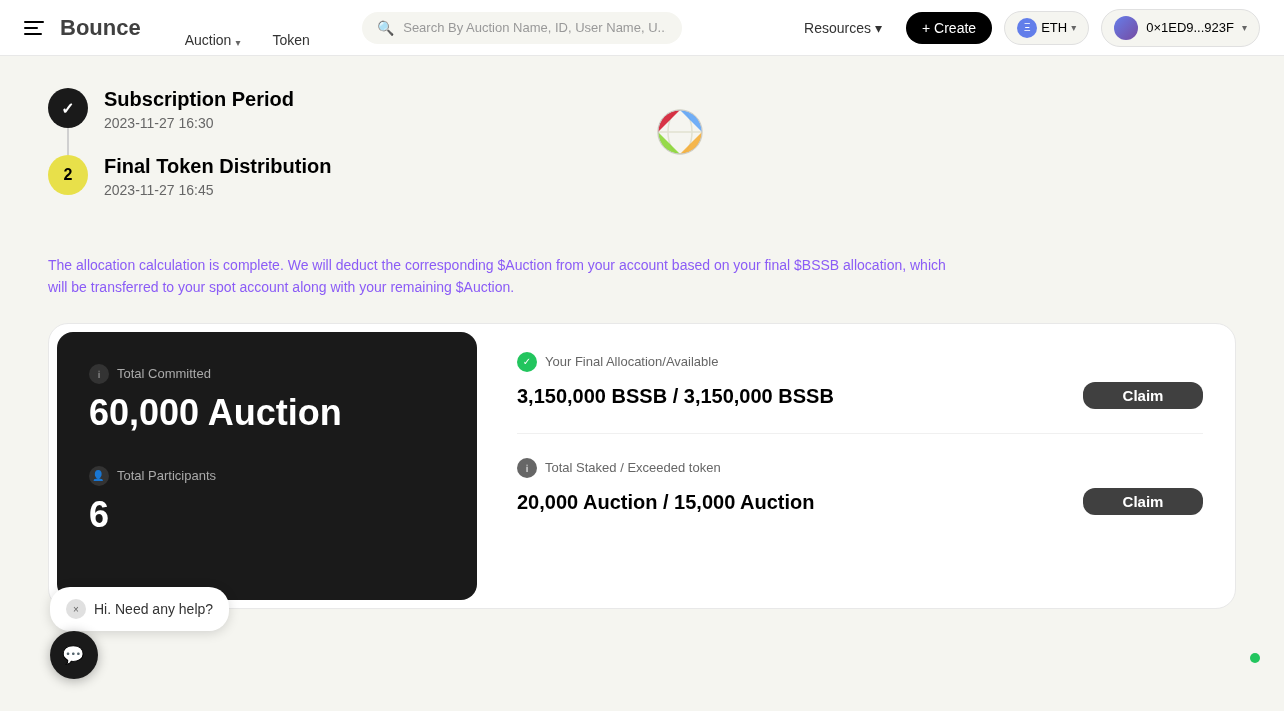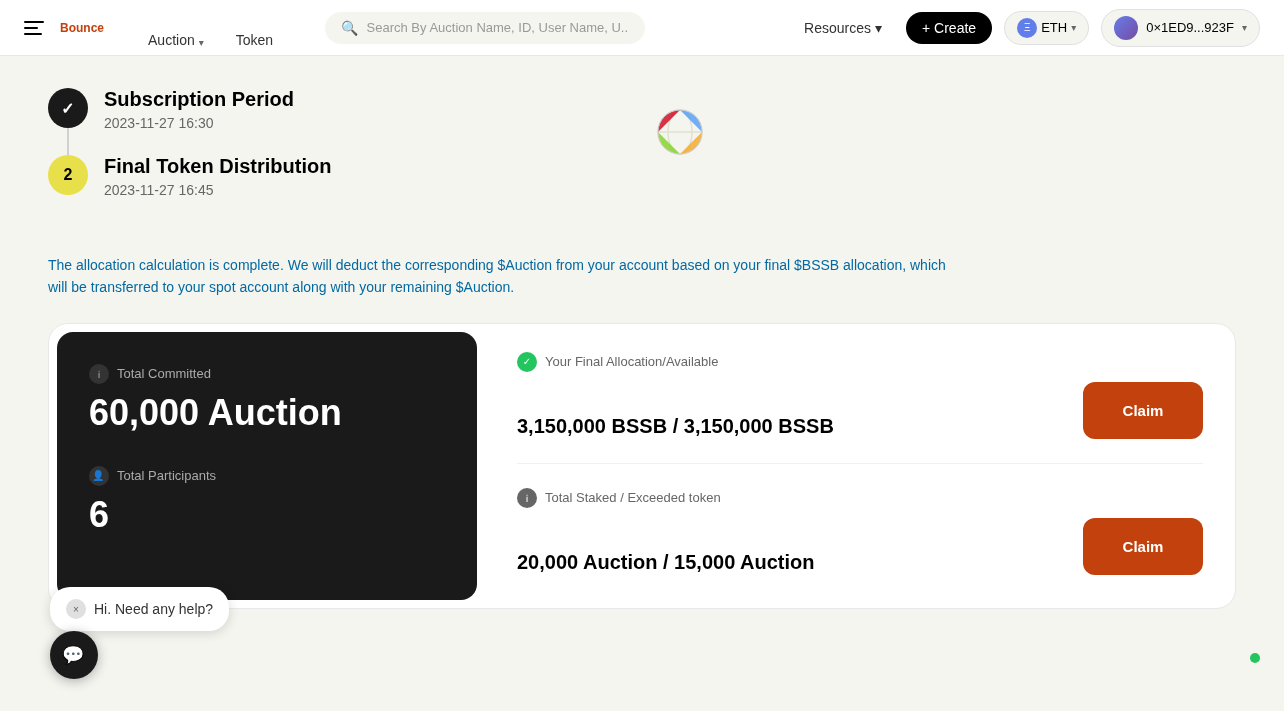--- a/index.html
+++ b/index.html
@@ -41,23 +41,23 @@
     .nav-logo-icon span {
       display: block;
       height: 2px;
       background: #000;
       border-radius: 1px;
     }
     .nav-logo-icon span:nth-child(1) { width: 20px; }
     .nav-logo-icon span:nth-child(2) { width: 14px; }
     .nav-logo-icon span:nth-child(3) { width: 18px; }
     .nav-logo-text {
-      font-size: 12px;
+      font-size: 22px;
       font-weight: 700;
-      color: #c2410c;
+      color: #404040;
     }
     .nav-menu {
       display: flex;
       align-items: center;
       gap: 8px;
     }
     .nav-item {
       display: flex;
       align-items: flex-end;
       gap: 4px;
@@ -233,21 +233,21 @@
       position: absolute;
       right: 580px;
       top: 52px;
       width: 48px;
       height: 48px;
     }
 
     
     .allocation-text {
       font-size: 14px;
-      color: #0369a1;
+      color: #8b5cf6;
       line-height: 1.6;
       max-width: 900px;
       margin-bottom: 24px;
     }
 
     
     .allocation-card {
       background: #fff;
       border-radius: 20px;
       display: flex;
@@ -331,25 +331,25 @@
       justify-content: space-between;
       gap: 16px;
     }
     .allocation-value {
       font-size: 20px;
       font-weight: 700;
       color: #000;
       line-height: 1.3;
     }
     .claim-btn {
-      background: #c2410c;
+      background: #404040;
       color: #fff;
       border: none;
       border-radius: 12px;
-      padding: 20px 28px;
+      padding: 5px 28px;
       font-size: 15px;
       font-weight: 600;
       cursor: pointer;
       flex-shrink: 0;
       min-width: 120px;
     }
     .divider {
       height: 1px;
       background: #f0f0f0;
     }

